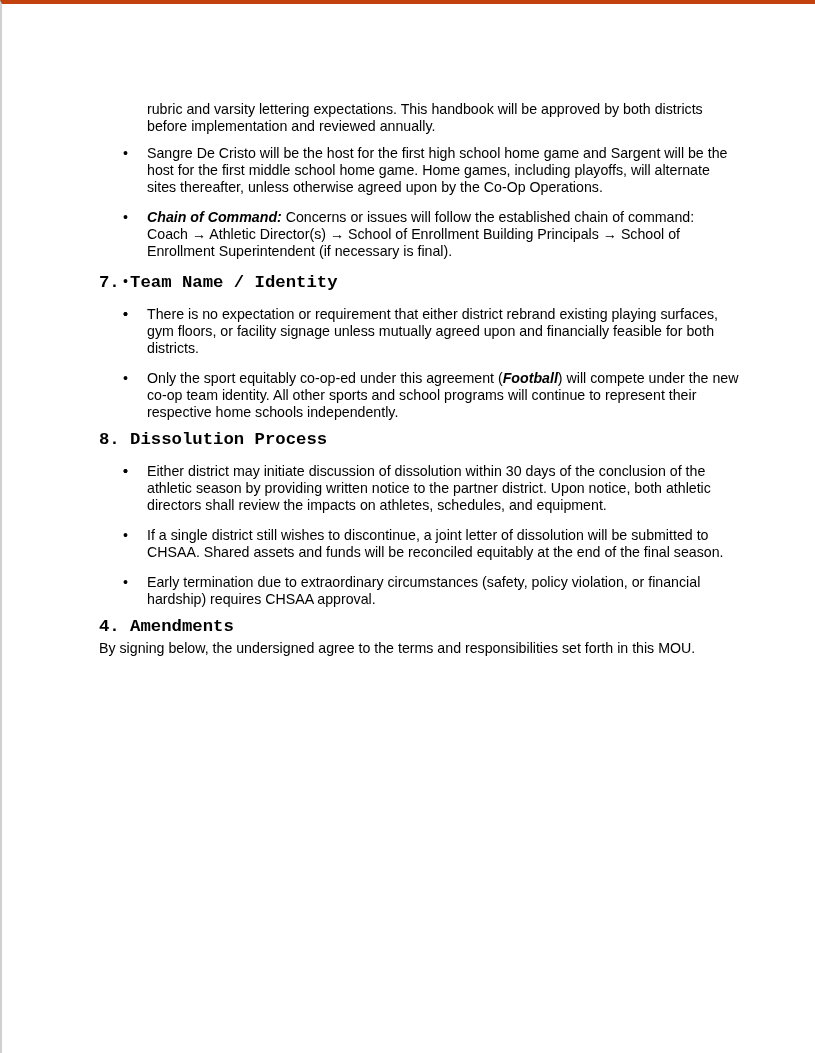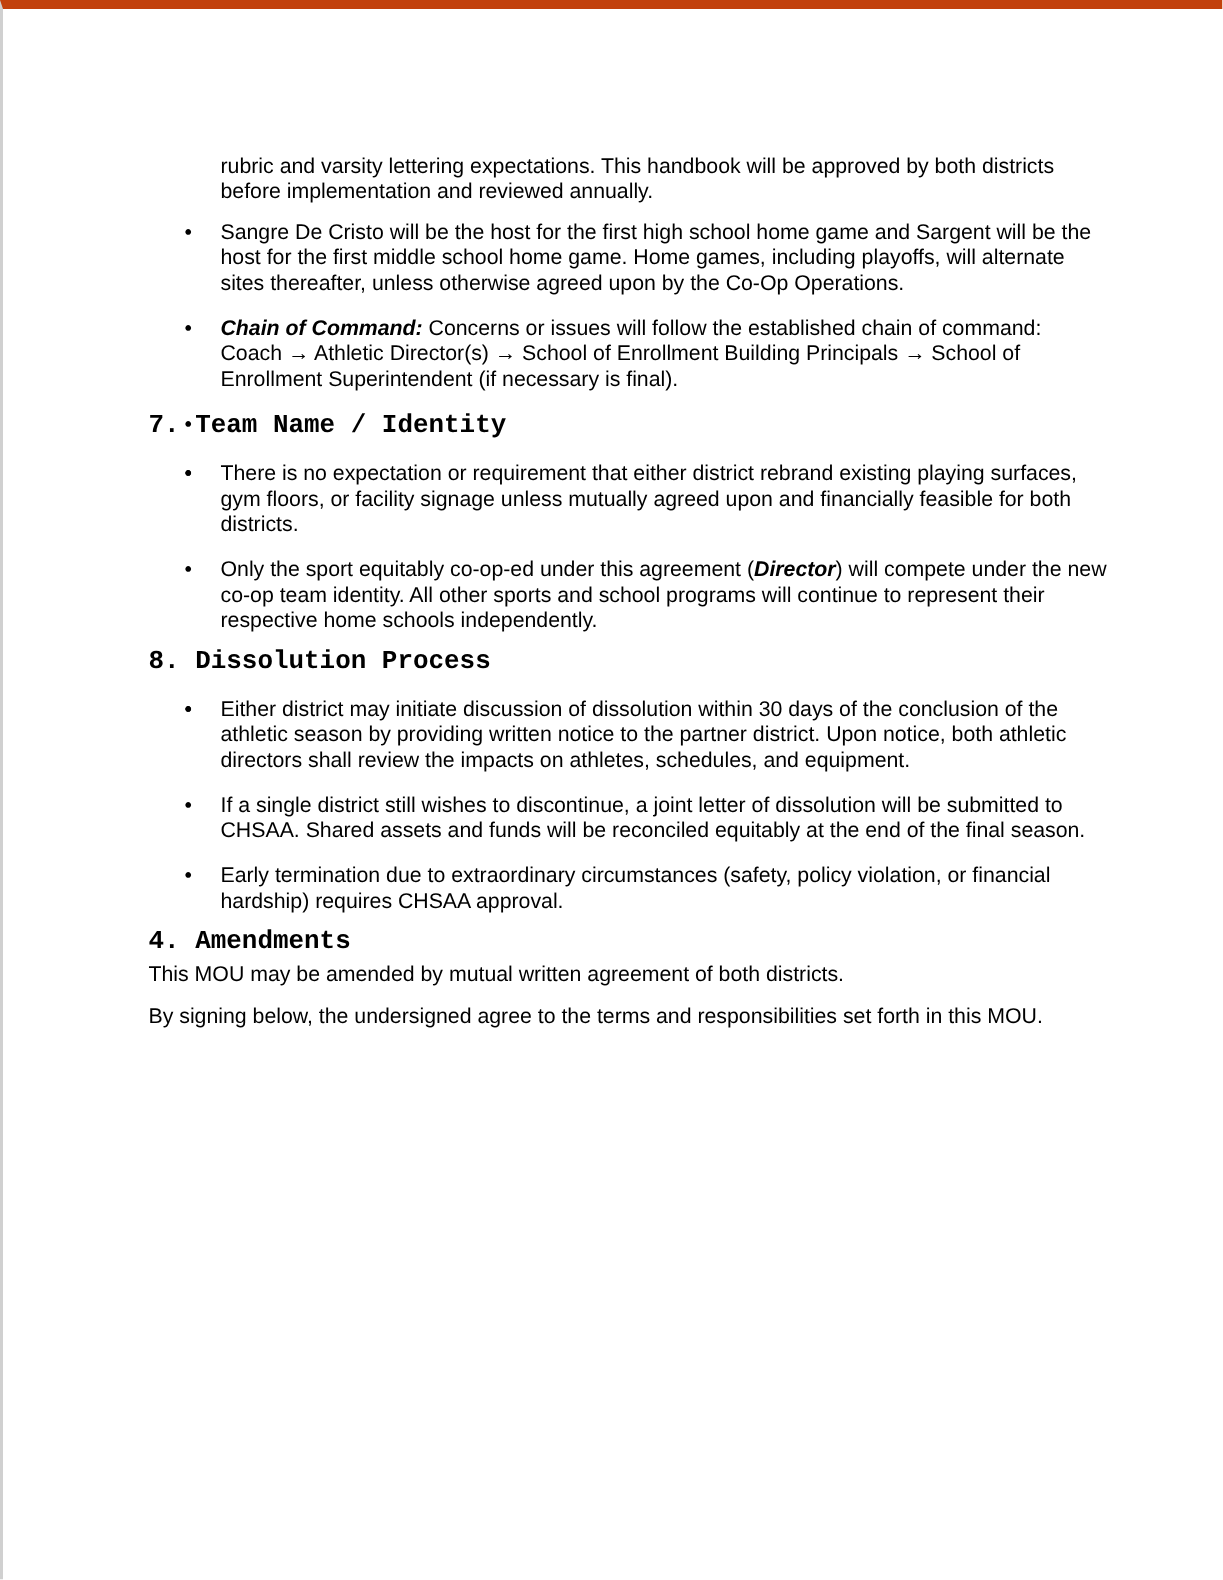--- a/index.html
+++ b/index.html
@@ -1,20 +1,20 @@
 <!DOCTYPE html>
 <html><head>
 <meta charset="utf-8">
 <style>
   html, body { margin: 0; padding: 0; background: #ffffff; }
   body { width: 815px; height: 1053px; overflow: hidden; position: relative; }
   .page {
     position: absolute; left: 0; top: 0; width: 815px; height: 1053px;
     background: #ffffff;
-    border-top: 6px solid #c2410c; border-left: 2px solid #d0d0d0;
+    border-top: 4px solid #c2410c; border-left: 2px solid #d0d0d0;
     box-sizing: border-box;
     font-family: "Liberation Sans", sans-serif; color: #000;
     font-size: 14.2px; line-height: 17px;
   }
   .content { position: absolute; left: 97px; top: 97px; width: 640px; }
   .cont { margin-left: 48px; margin-bottom: 10px; }
   ul { list-style: none; margin: 0; padding: 0; }
   li { position: relative; padding-left: 48px; margin-bottom: 13px; }
   li .bullet { position: absolute; left: 24px; top: 0; }
   h2 { font-size: 17.3px; font-weight: bold; margin: 0 0 3px 0; line-height: 20px; font-family: Liberation Mono, monospace; }
@@ -32,30 +32,29 @@
     <ul>
       <li><span class="bullet">•</span><b></b><span>Sangre De Cristo will be the host for the first high school home game and Sargent will be the host for the first middle school home game. Home games, including playoffs, will alternate sites thereafter, unless otherwise agreed upon by the Co-Op Operations.</span></li>
       <li><span class="bullet">•</span><b>Chain of Command:</b><span> Concerns or issues will follow the established chain of command: Coach → Athletic Director(s) → School of Enrollment Building Principals → School of Enrollment Superintendent (if necessary is final).</span></li>
       <li style="margin-bottom:9px"><span class="bullet">•</span><b></b></li>
     </ul>
 
     <h2>7. Team Name / Identity</h2>
     <ul>
       <li><span class="bullet">•</span></li>
       <li><span class="bullet">•</span><span>There is no expectation or requirement that either district rebrand existing playing surfaces, gym floors, or facility signage unless mutually agreed upon and financially feasible for both districts.</span></li>
-      <li style="margin-bottom:9px"><span class="bullet">•</span><span>Only the sport equitably co-op-ed under this agreement (</span><b>Director</b><span>) will compete under the new co-op team identity.  All other sports and school programs will continue to represent their respective home schools independently.</span></li>
+      <li style="margin-bottom:9px"><span class="bullet">•</span><span>Only the sport equitably co-op-ed under this agreement (</span><b>Football</b><span>) will compete under the new co-op team identity.  All other sports and school programs will continue to represent their respective home schools independently.</span></li>
     </ul>
 
     <h2>8. Dissolution Process</h2>
     <ul>
       <li><span class="bullet">•</span></li>
       <li><span class="bullet">•</span><span>Either district may initiate discussion of dissolution within 30 days of the conclusion of the athletic season by providing written notice to the partner district. Upon notice, both athletic directors shall review the impacts on athletes, schedules, and equipment.</span></li>
       <li><span class="bullet">•</span><span>If a single district still wishes to discontinue, a joint letter of dissolution will be submitted to CHSAA. Shared assets and funds will be reconciled equitably at the end of the final season.</span></li>
       <li style="margin-bottom:9px"><span class="bullet">•</span><span>Early termination due to extraordinary circumstances (safety, policy violation, or financial hardship) requires CHSAA approval.</span></li>
     </ul>
 
     <h2>4. Amendments</h2>
-    <p>This MOU may be amended by mutual written agreement of both districts.</p>
 
     <p>By signing below, the undersigned agree to the terms and responsibilities set forth in this MOU.</p>
 
   </div>
 </div>
 
 </body></html>

